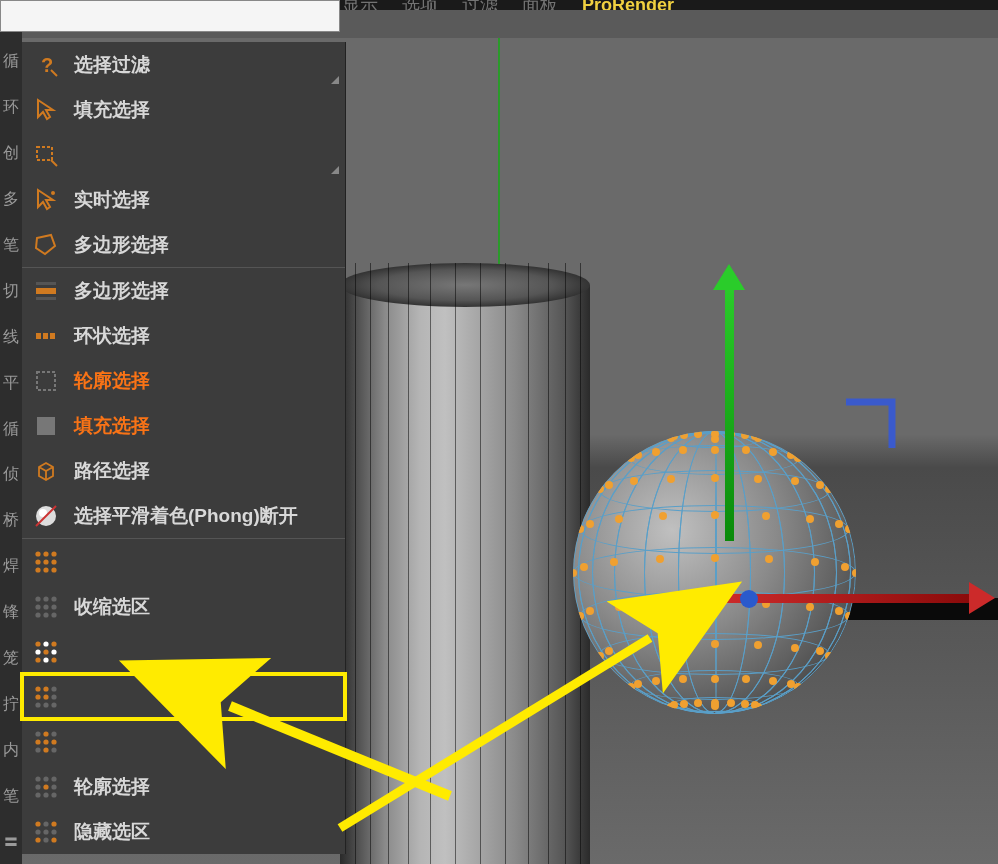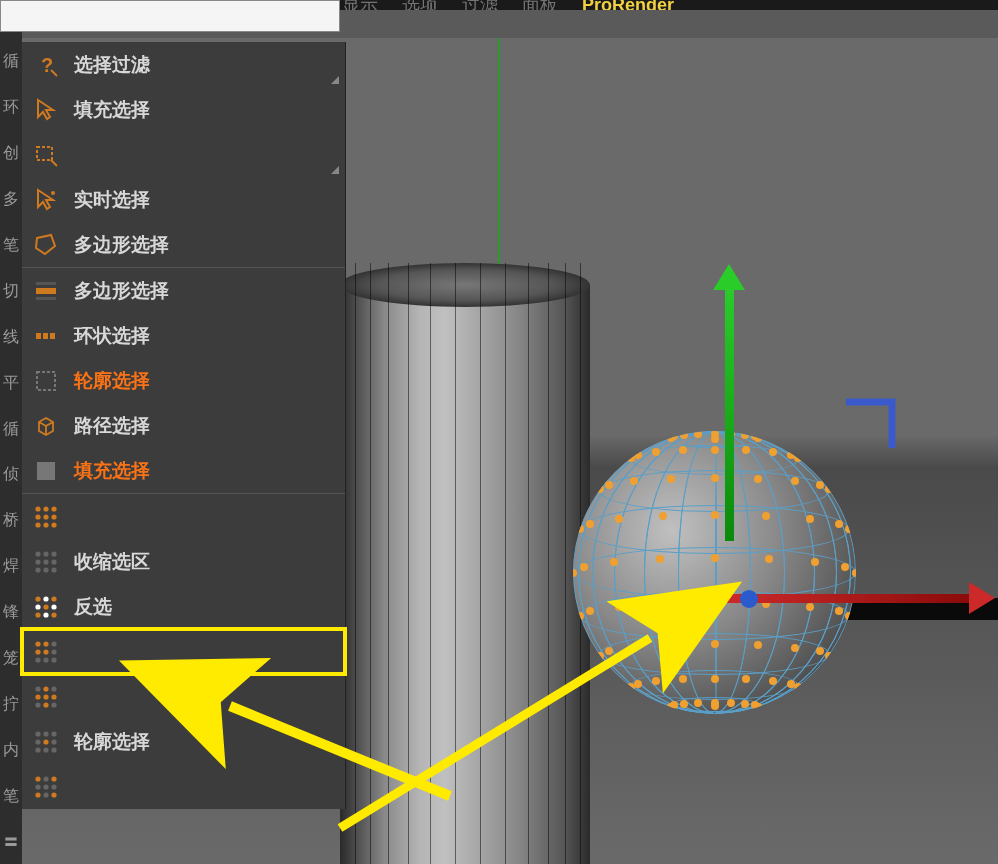--- a/index.html
+++ b/index.html
@@ -490,35 +490,45 @@
         <span class="lbl">环状选择</span>
       </div>
       <div class="menu-item disabled">
         <span class="ic">
           <svg viewBox="0 0 26 26">
             <rect x="4" y="4" width="18" height="18" fill="none" stroke="#777" stroke-width="2" stroke-dasharray="3 2"></rect>
           </svg>
         </span>
         <span class="lbl">轮廓选择</span>
       </div>
+      <div class="menu-item disabled">
+        <span class="ic">
+          <svg viewBox="0 0 26 26">
+            <rect x="4" y="4" width="18" height="18" fill="#777"></rect>
+          </svg>
+        </span>
+        <span class="lbl">填充选择</span>
+      </div>
       <div class="menu-item">
         <span class="ic">
           <svg viewBox="0 0 26 26">
             <path d="M6 9 L13 5 L20 9 L20 18 L13 22 L6 18 Z M6 9 L13 13 L20 9 M13 13 L13 22" fill="none" stroke="#d07a20" stroke-width="1.8"></path>
           </svg>
         </span>
         <span class="lbl">路径选择</span>
       </div>
-      <div class="menu-item disabled">
-        <span class="ic">
-          <svg viewBox="0 0 26 26">
-            <rect x="4" y="4" width="18" height="18" fill="#777"></rect>
-          </svg>
-        </span>
-        <span class="lbl">填充选择</span>
+      <div class="menu-item">
+        <span class="ic">
+          <svg viewBox="0 0 26 26">
+            <circle cx="13" cy="13" r="10" fill="#ddd"></circle>
+            <circle cx="10" cy="10" r="4" fill="#fff"></circle>
+            <line x1="3" y1="23" x2="23" y2="3" stroke="#cc3333" stroke-width="2"></line>
+          </svg>
+        </span>
+        <span class="lbl">选择平滑着色(Phong)断开</span>
       </div>
     </div>
     <div class="menu-group">
       <div class="menu-item">
         <span class="ic">
           <svg viewBox="0 0 26 26">
             <circle cx="5" cy="5" r="2.6" fill="#d07a20"></circle>
             <circle cx="13" cy="5" r="2.6" fill="#d07a20"></circle>
             <circle cx="21" cy="5" r="2.6" fill="#d07a20"></circle>
             <circle cx="5" cy="13" r="2.6" fill="#d07a20"></circle>
@@ -553,21 +563,20 @@
             <circle cx="13" cy="5" r="2.6" fill="#fff"></circle>
             <circle cx="21" cy="5" r="2.6" fill="#d07a20"></circle>
             <circle cx="5" cy="13" r="2.6" fill="#fff"></circle>
             <circle cx="13" cy="13" r="2.6" fill="#d07a20"></circle>
             <circle cx="21" cy="13" r="2.6" fill="#fff"></circle>
             <circle cx="5" cy="21" r="2.6" fill="#d07a20"></circle>
             <circle cx="13" cy="21" r="2.6" fill="#fff"></circle>
             <circle cx="21" cy="21" r="2.6" fill="#d07a20"></circle>
           </svg>
         </span>
-        <span class="lbl">反选</span>
       </div>
       <div class="menu-item highlighted">
         <span class="ic">
           <svg viewBox="0 0 26 26">
             <circle cx="5" cy="5" r="2.6" fill="#d07a20"></circle>
             <circle cx="13" cy="5" r="2.6" fill="#d07a20"></circle>
             <circle cx="21" cy="5" r="2.6" fill="#666"></circle>
             <circle cx="5" cy="13" r="2.6" fill="#d07a20"></circle>
             <circle cx="13" cy="13" r="2.6" fill="#d07a20"></circle>
             <circle cx="21" cy="13" r="2.6" fill="#666"></circle>
@@ -615,20 +624,21 @@
             <circle cx="13" cy="5" r="2.6" fill="#666"></circle>
             <circle cx="21" cy="5" r="2.6" fill="#d07a20"></circle>
             <circle cx="5" cy="13" r="2.6" fill="#666"></circle>
             <circle cx="13" cy="13" r="2.6" fill="#666"></circle>
             <circle cx="21" cy="13" r="2.6" fill="#666"></circle>
             <circle cx="5" cy="21" r="2.6" fill="#d07a20"></circle>
             <circle cx="13" cy="21" r="2.6" fill="#666"></circle>
             <circle cx="21" cy="21" r="2.6" fill="#d07a20"></circle>
           </svg>
         </span>
+        <span class="lbl">隐藏选区</span>
       </div>
     </div>
   </div>
 
 <div class="anno-arrow" style="left:200px; top:636px; width:260px; height:170px;">
   <svg width="260" height="170">
     <defs>
         <marker id="ah1" markerWidth="14" markerHeight="14" refX="2" refY="6" orient="auto">
       <path d="M0,0 L14,6 L0,12 L3,6 Z" fill="#ffeb00"></path>
         </marker>

